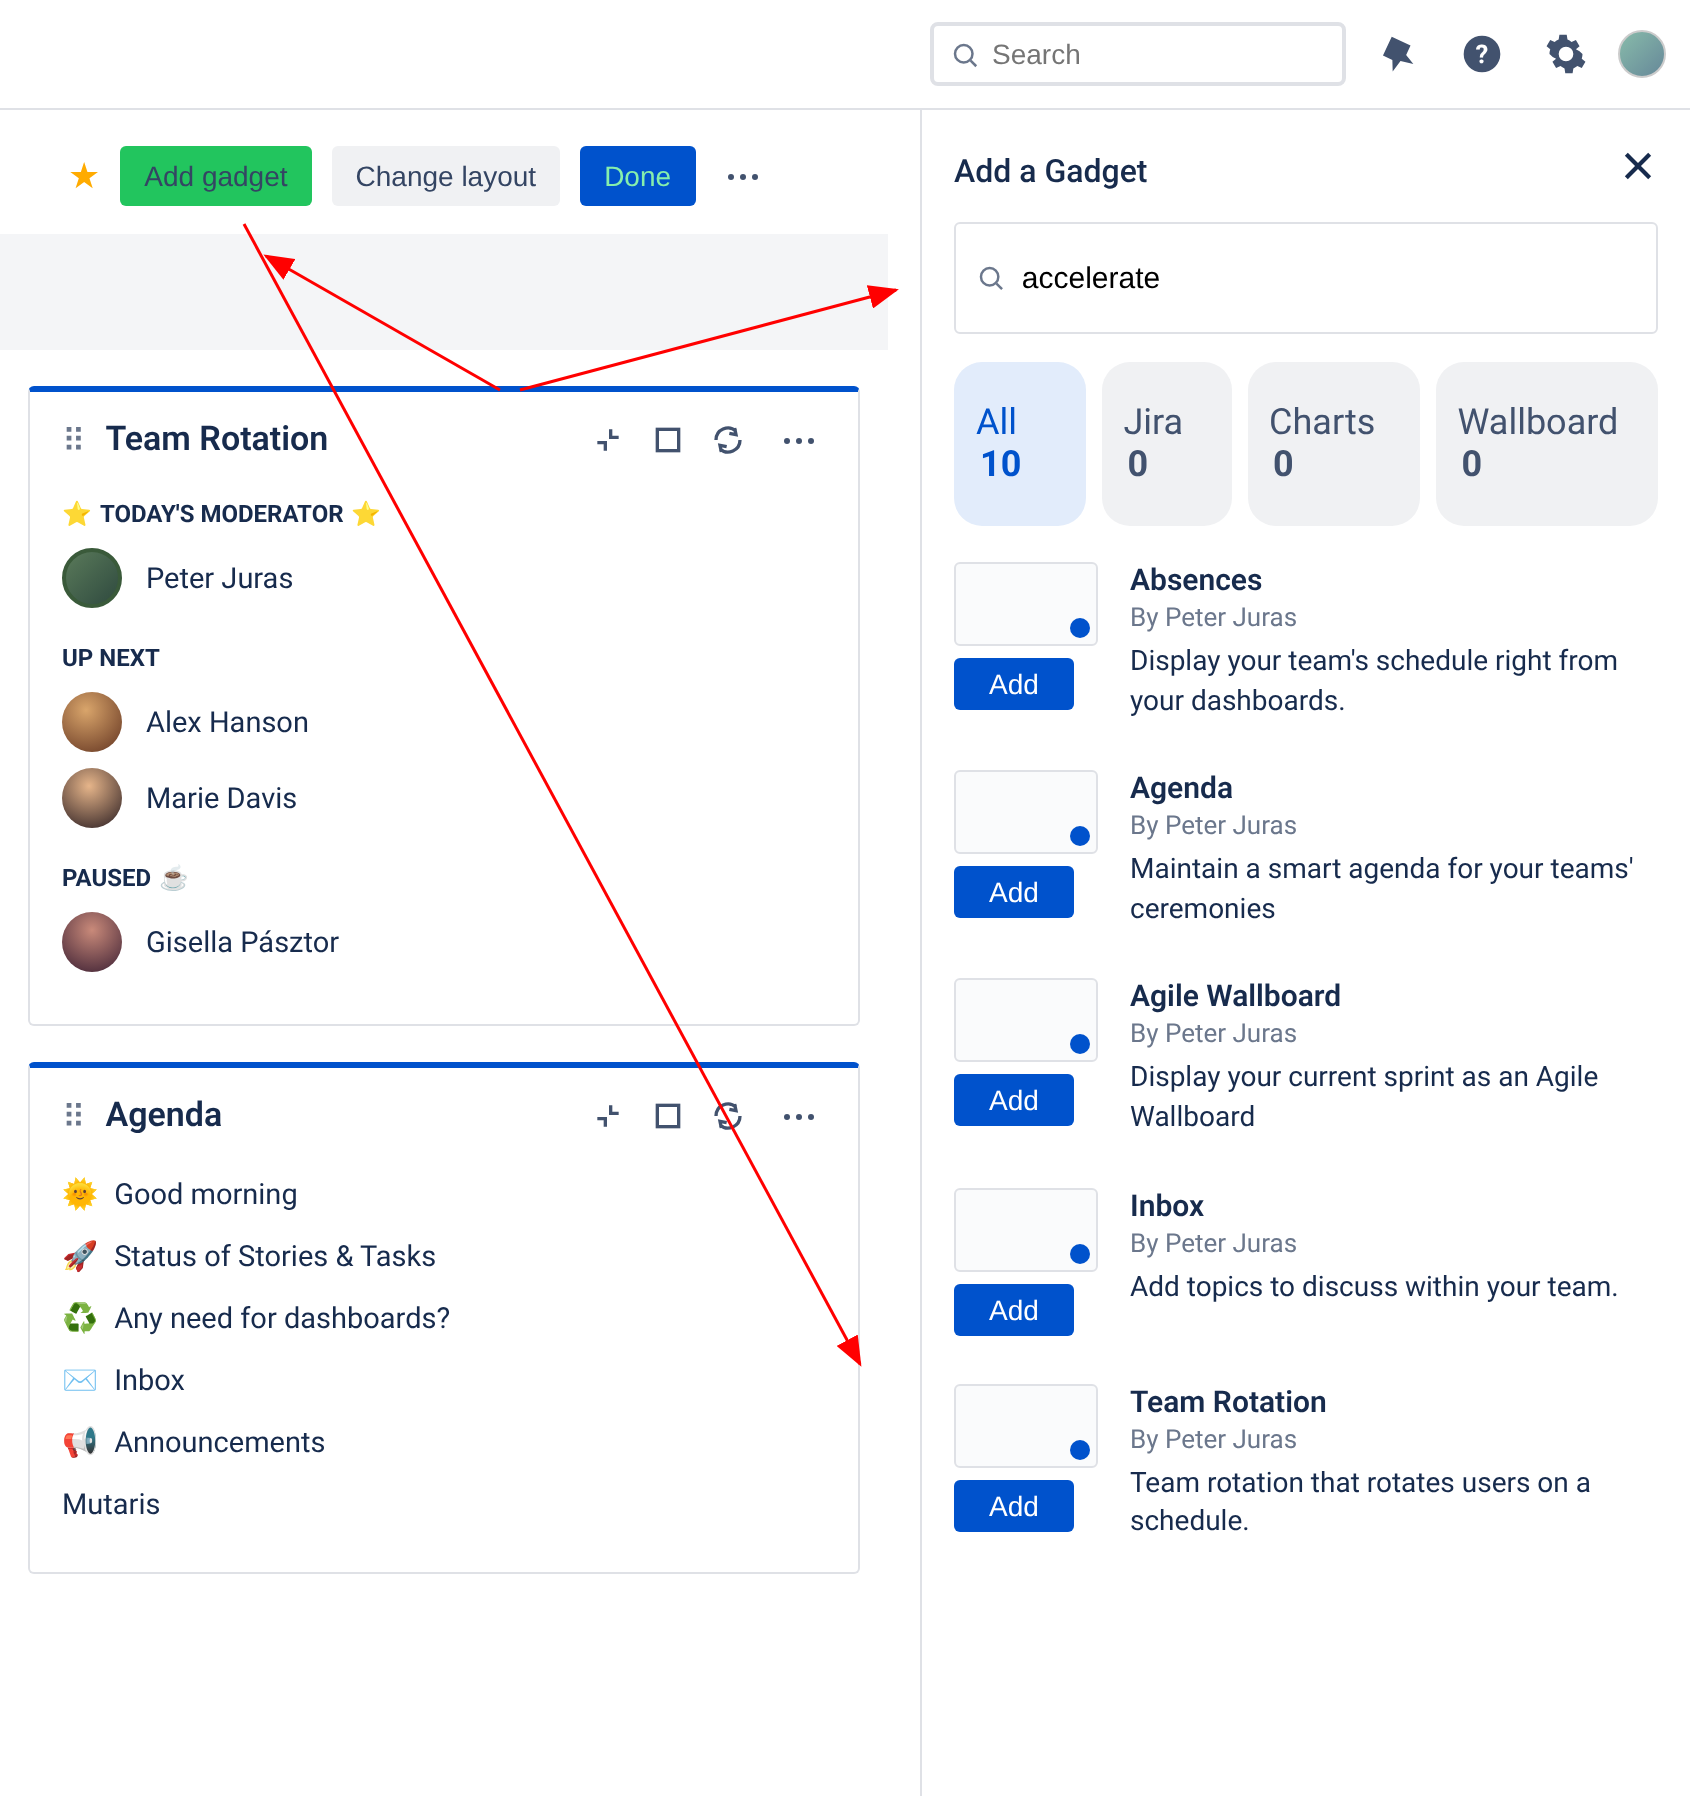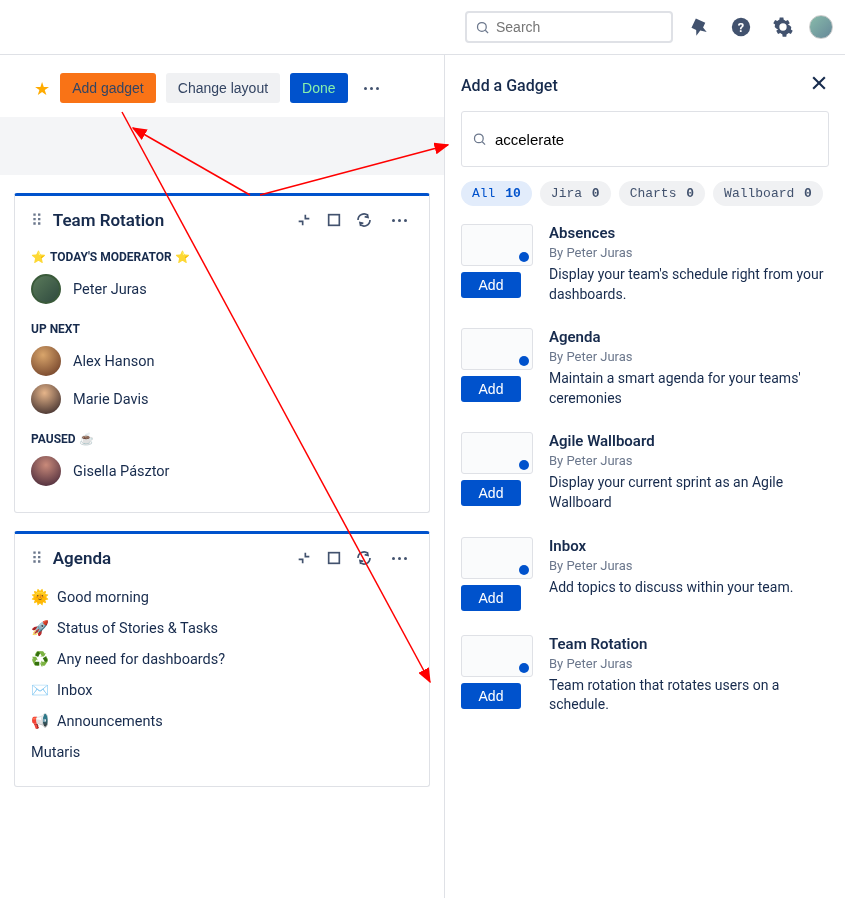--- a/index.html
+++ b/index.html
@@ -7,27 +7,27 @@
   
   .topbar { height: 55px; border-bottom: 1px solid #dfe1e6; display: flex; align-items: center; justify-content: flex-end; padding: 0 12px; gap: 10px; }
   .search-box { position: relative; width: 208px; height: 32px; border: 2px solid #dfe1e6; border-radius: 4px; display: flex; align-items: center; padding: 0 8px; }
   .search-box svg { flex-shrink: 0; }
   .search-box input { border: none; outline: none; font-size: 14px; margin-left: 6px; width: 100%; color: #6b778c; }
   .icon-btn { width: 32px; height: 32px; display: flex; align-items: center; justify-content: center; cursor: pointer; color: #42526e; }
   .avatar-top { width: 24px; height: 24px; border-radius: 50%; background: linear-gradient(135deg,#8ba 0,#689 100%); border: 1px solid #ccc; }
   
   .main { display: flex; height: calc(100% - 55px); }
   .left { width: 444px; padding: 18px 0 0 0; position: relative; }
-  .right { flex: 1; border-left: 1px solid #dfe1e6; padding: 18px 16px 0 16px; }
+  .right { flex: 1; border-left: 1px solid #dfe1e6; padding: 18px 16px 0 16px; margin-left: 16px; }
   
   .toolbar { display: flex; align-items: center; gap: 10px; padding: 0 14px 14px 34px; }
   .star-ic { color: #ffab00; font-size: 18px; }
   .btn { border: none; border-radius: 3px; padding: 7px 12px; font-size: 14px; font-weight: 500; cursor: pointer; }
   .btn-grey { background: #f0f1f3; color: #344563; }
-  .btn-grey.active { background: #f97316; }
+  .btn-grey.active { background: #22c55e; }
   .btn-blue { background: #0052cc; color: #86efac; }
   .more-ic { display: flex; gap: 3px; padding: 6px; cursor: pointer; }
   .more-ic span { width: 3px; height: 3px; background: #42526e; border-radius: 50%; }
   
   .grey-band { background: #f4f5f7; height: 58px; margin: 0 0 18px 0; }
   
   .card { margin: 0 14px 18px 14px; border: 1px solid #dfe1e6; border-radius: 3px; border-top: 3px solid #0052cc; background: #fff; }
   .card-head { padding: 14px 16px; display: flex; align-items: center; justify-content: space-between; }
   .card-title-wrap { display: flex; align-items: center; gap: 10px; }
   .drag-h { color: #6b778c; cursor: grab; }
@@ -50,21 +50,21 @@
   .agenda-item { font-size: 14.5px; color: #172b4d; padding: 7px 0; display: flex; align-items: center; gap: 8px; }
   
   .panel-head { display: flex; align-items: center; justify-content: space-between; margin-bottom: 14px; }
   .panel-title { font-size: 16px; font-weight: 500; color: #172b4d; }
   .close-x { cursor: pointer; color: #172b4d; }
   
   .gadget-search { border: 1px solid #dfe1e6; border-radius: 3px; height: 56px; display: flex; align-items: center; padding: 0 10px; margin-bottom: 14px; }
   .gadget-search input { border: none; outline: none; font-size: 15px; margin-left: 8px; width: 100%; }
   
   .chips { display: flex; gap: 8px; margin-bottom: 18px; }
-  .chip { border-radius: 14px; padding: 5px 11px; font-size: 13px; background: #f0f1f3; color: #42526e; cursor: pointer; font-family: Liberation Mono, monospace; }
+  .chip { border-radius: 14px; padding: 20px 11px; font-size: 18px; background: #f0f1f3; color: #42526e; cursor: pointer; }
   .chip.sel { background: #e2ecfb; color: #0052cc; }
   .chip b { font-weight: 700; margin-left: 2px; }
   
   .gadget { display: flex; gap: 16px; margin-bottom: 24px; }
   .gadget-left { display: flex; flex-direction: column; gap: 6px; }
   .thumb { width: 72px; height: 42px; border: 1px solid #dfe1e6; border-radius: 3px; background: #fafbfc; position: relative; overflow: hidden; }
   .thumb::after { content:""; position:absolute; right:3px; bottom:3px; width:10px; height:10px; background:#0052cc; border-radius:50%; }
   .add-btn { background: #0052cc; color: #fff; border: none; border-radius: 3px; padding: 5px 0; font-size: 14px; font-weight: 500; cursor: pointer; width: 60px; }
   .g-title { font-size: 15px; font-weight: 600; color: #172b4d; margin-bottom: 3px; }
   .g-auth { font-size: 13px; color: #6b778c; margin-bottom: 5px; }

